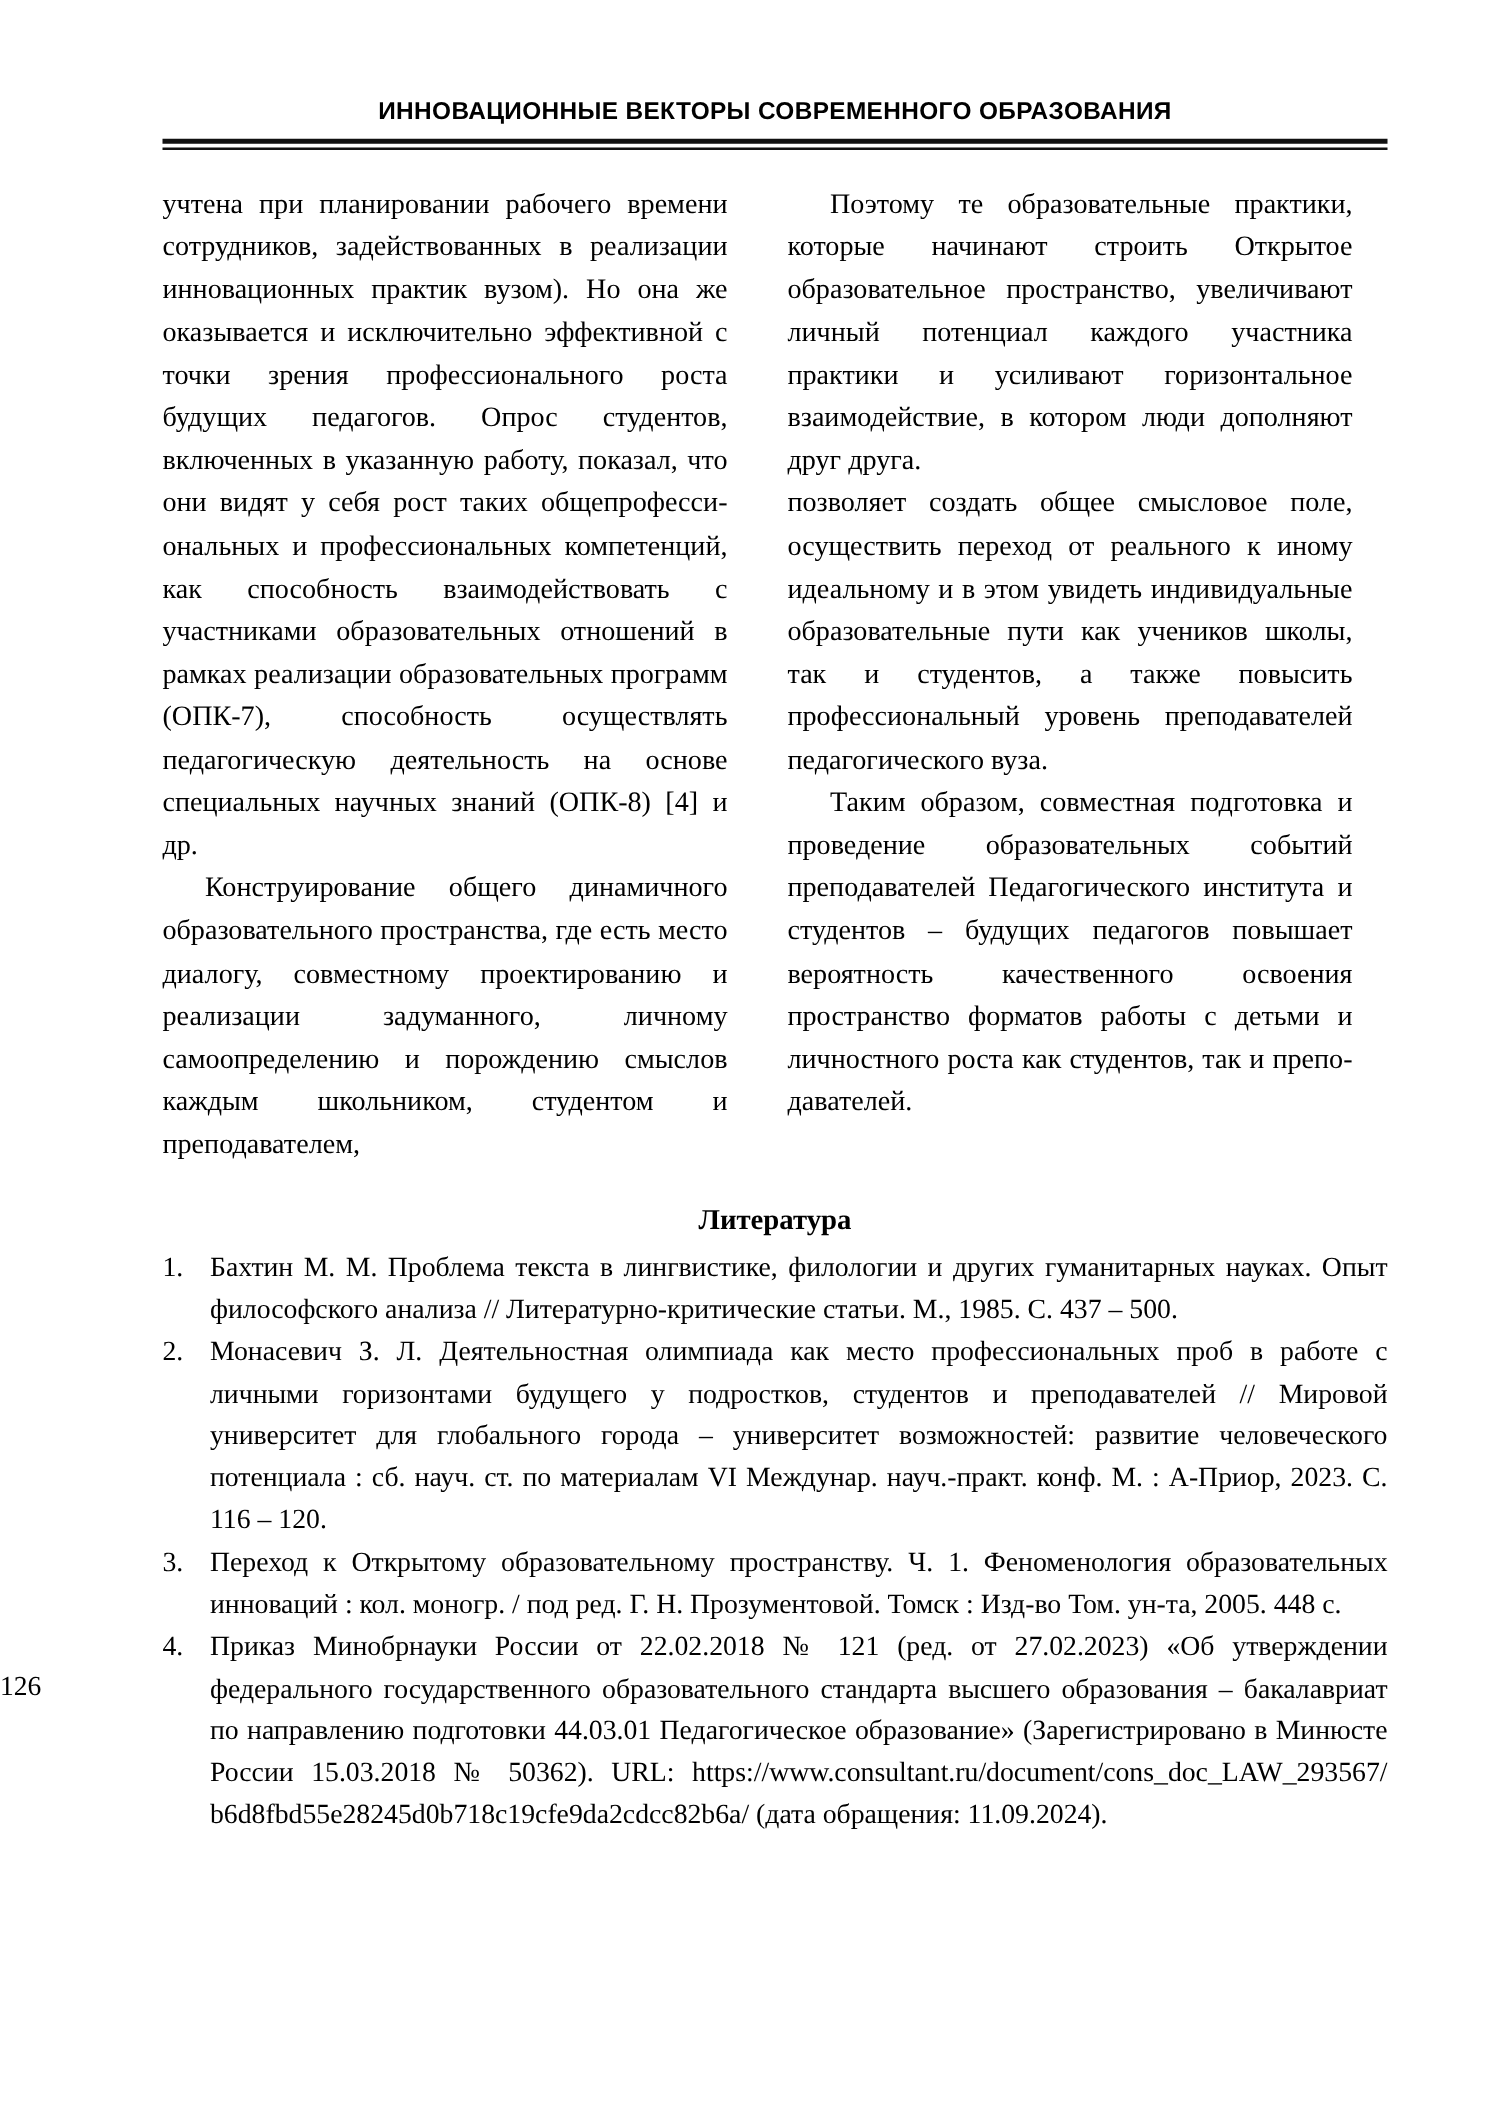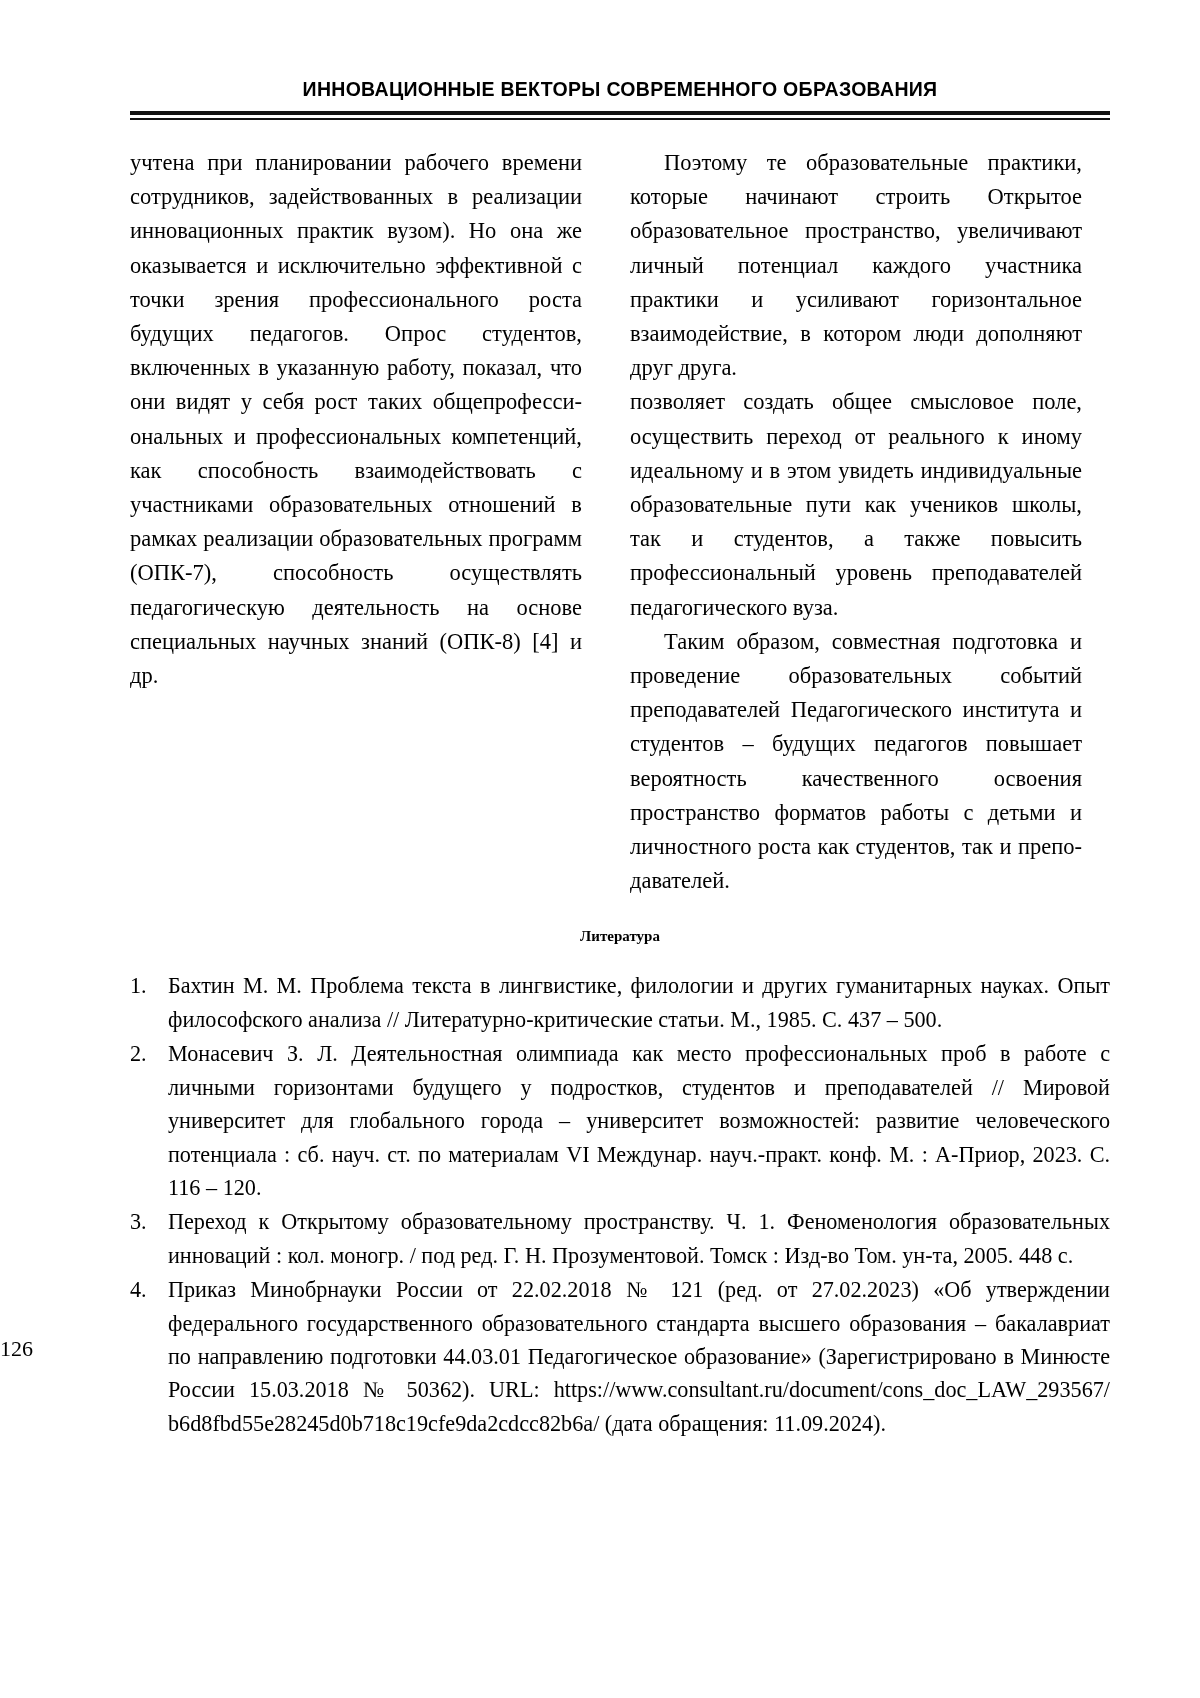--- a/index.html
+++ b/index.html
@@ -56,22 +56,22 @@
   }
   p.body + p.body {
     margin-top: 0;
   }
   p.indent {
     text-indent: 34px;
   }
   .refs-title {
     text-align: center;
     font-weight: bold;
-    font-size: 15px;
-    margin: 30px 0 24px 0;
+    font-size: 23px;
+    margin: 30px 0 8px 0;
   }
   ol.refs {
     list-style: none;
     margin: 0;
     padding: 0;
   }
   ol.refs li {
     position: relative;
     padding-left: 38px;
     text-align: justify;
@@ -99,20 +99,21 @@
 <body>
 
 <div class="page">
 
   <div class="running-head">ИННОВАЦИОННЫЕ ВЕКТОРЫ СОВРЕМЕННОГО ОБРАЗОВАНИЯ</div>
   <div class="rule-double"></div>
 
   <div class="columns">
     <div class="col">
       <p class="body">учтена при планировании рабочего вре­мени сотрудников, задействованных в реализации инновационных практик вузом). Но она же оказывается и исклю­чительно эффективной с точки зрения профессионального роста будущих пе­дагогов. Опрос студентов, включенных в указанную работу, показал, что они видят у себя рост таких общепрофесси­ональных и профессиональных компе­тенций, как способность взаимодей­ствовать с участниками образователь­ных отношений в рамках реализации образовательных программ (ОПК-7), способность осуществлять педагогиче­скую деятельность на основе специаль­ных научных знаний (ОПК-8) [4] и др.</p>
+      <p class="body indent">Конструирование общего динамич­ного образовательного пространства, где есть место диалогу, совместному проектированию и реализации заду­манного, личному самоопределению и порождению смыслов каждым школь­ником, студентом и преподавателем,</p>
     </div>
     <div class="col">
       <p class="body indent">Поэтому те образовательные прак­тики, которые начинают строить От­крытое образовательное пространство, увеличивают личный потенциал каж­дого участника практики и усиливают горизонтальное взаимодействие, в ко­тором люди дополняют друг друга.</p>
       <p class="body">позволяет создать общее смысловое поле, осуществить переход от реаль­ного к иному идеальному и в этом уви­деть индивидуальные образовательные пути как учеников школы, так и студен­тов, а также повысить профессиональ­ный уровень преподавателей педагоги­ческого вуза.</p>
       <p class="body indent">Таким образом, совместная подго­товка и проведение образовательных событий преподавателей Педагогиче­ского института и студентов – будущих педагогов повышает вероятность каче­ственного освоения пространство форматов работы с детьми и личност­ного роста как студентов, так и препо­давателей.</p>
     </div>
   </div>
 
   <div class="refs-block">
     <div class="refs-title">Литература</div>

